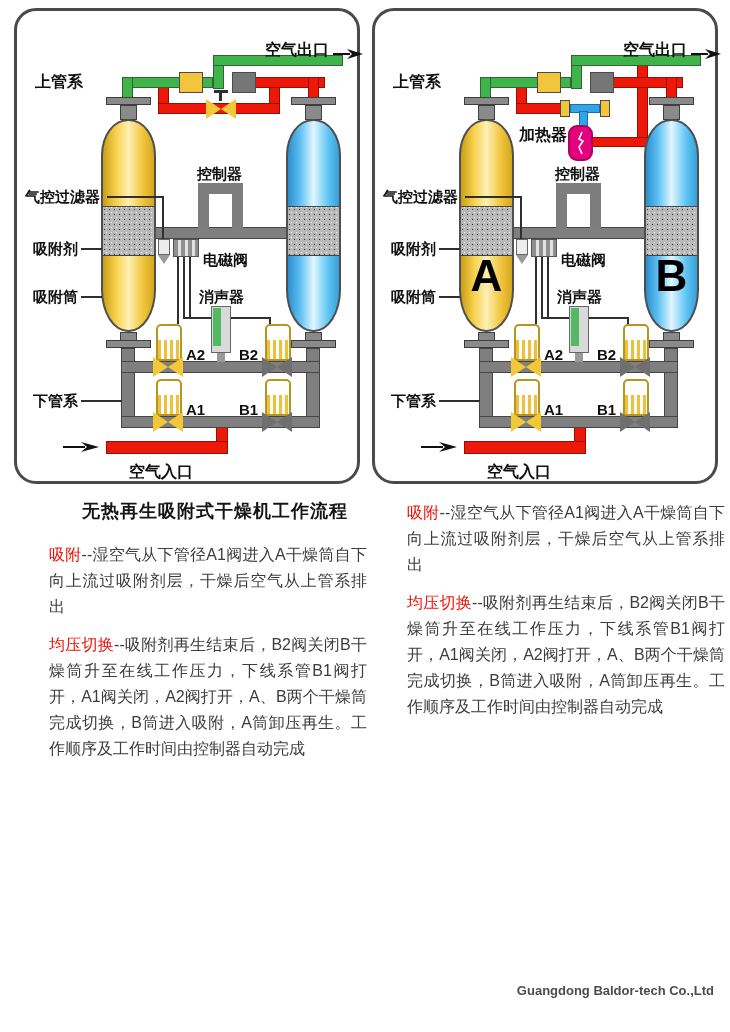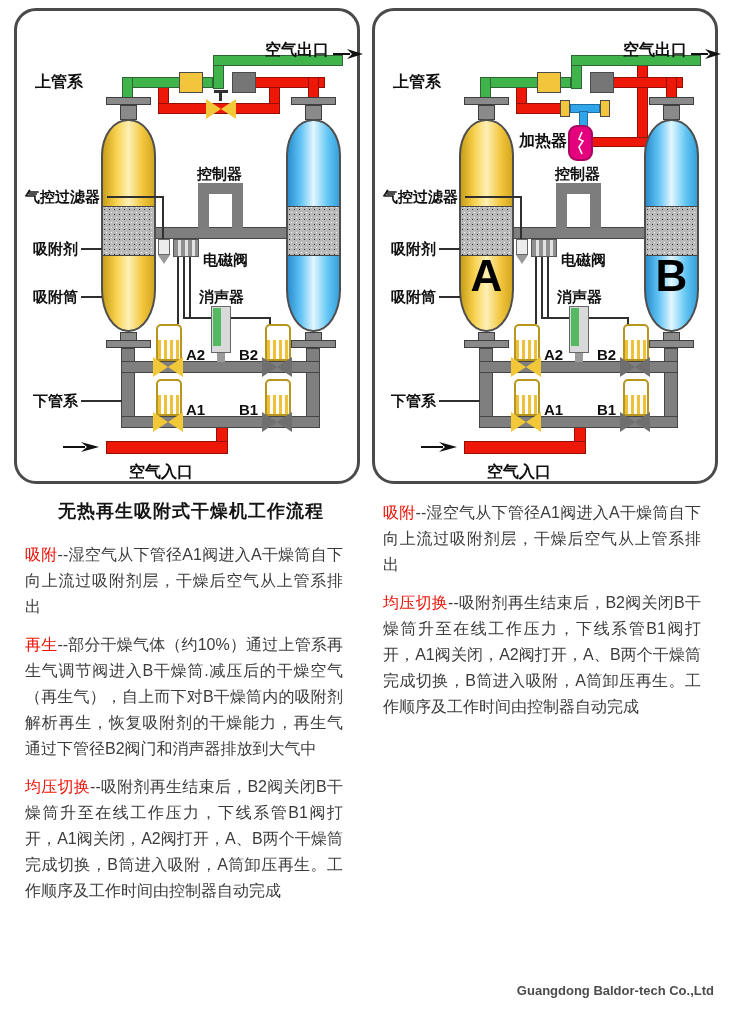--- a/index.html
+++ b/index.html
@@ -51,21 +51,21 @@
   .stem{position:absolute;background:#9a9a9a;}
   .filter-body{position:absolute;width:12px;height:16px;background:#ececec;border:1px solid #666;box-sizing:border-box;}
   .ftip{position:absolute;width:0;height:0;border-left:6px solid transparent;border-right:6px solid transparent;border-top:9px solid #9a9a9a;}
   .sol{position:absolute;width:26px;height:18px;border:1px solid #555;box-sizing:border-box;
        background:repeating-linear-gradient(90deg,#8f8f8f 0 4px,#e2e2e2 4px 7px);}
   .heater{position:absolute;background:#e5007d;border:2px solid #a80560;border-radius:9px;box-sizing:border-box;
           display:flex;align-items:center;justify-content:center;}
   .tower-letter{position:absolute;font-weight:bold;font-size:44px;line-height:50px;color:#000;text-align:center;}
   .arr{position:absolute;}
 
-  .sec{position:absolute;top:500px;width:332px;}
+  .sec{position:absolute;top:500px;width:332px;margin-left:24px;}
   .sec-title{font-size:18px;font-weight:bold;color:#151515;text-align:center;letter-spacing:1px;
              line-height:22px;margin-bottom:20px;}
   .para{width:318px;font-size:16px;line-height:26px;color:#3c3c3c;text-align:justify;margin-bottom:12px;}
   .kw{color:#ed1105;}
 
   .footer{position:absolute;top:982px;right:16px;text-align:center;}
   .f-cn{font-size:20px;font-weight:bold;color:#1f1f1f;letter-spacing:1px;}
   .f-en{font-size:13px;font-weight:bold;color:#4c4c4c;margin-top:1px;}
 </style>
 </head>
@@ -285,39 +285,38 @@
       <line x1="0" y1="5" x2="17" y2="5" stroke="#111" stroke-width="2"></line>
       <polygon points="14,0 30,5 14,10 19,5" fill="#111"></polygon>
     </svg>
     <svg class="arr" style="left:46px;top:431px" width="36" height="10" viewBox="0 0 36 10">
       <line x1="0" y1="5" x2="22" y2="5" stroke="#111" stroke-width="2"></line>
       <polygon points="18,0 36,5 18,10 24,5" fill="#111"></polygon>
     </svg>
 
     <div class="lbl big" style="left:248px;top:30px">空气出口</div>
     <div class="lbl big" style="left:18px;top:62px">上管系</div>
-    <div class="lbl big" style="left:144px;top:121px">加热器</div>
+    <div class="lbl big" style="left:144px;top:115px">加热器</div>
     <div class="lbl" style="left:8px;top:177px">气控过滤器</div>
     <div class="lbl" style="left:16px;top:229px">吸附剂</div>
     <div class="lbl" style="left:16px;top:277px">吸附筒</div>
     <div class="lbl" style="left:16px;top:381px">下管系</div>
     <div class="lbl big" style="left:112px;top:452px">空气入口</div>
     <div class="lbl" style="left:180px;top:154px">控制器</div>
     <div class="lbl" style="left:186px;top:240px">电磁阀</div>
     <div class="lbl" style="left:182px;top:277px">消声器</div>
     <div class="lbl" style="left:169px;top:335px">A2</div>
     <div class="lbl" style="left:222px;top:335px">B2</div>
     <div class="lbl" style="left:169px;top:390px">A1</div>
     <div class="lbl" style="left:222px;top:390px">B1</div>
   </div>
 
   <div class="sec" style="left:25px">
     <div class="sec-title">无热再生吸附式干燥机工作流程</div>
     <div class="para"><span class="kw">吸附</span><span>--湿空气从下管径A1阀进入A干燥筒自下向上流过吸附剂层，干燥后空气从上管系排出</span></div>
-    <div class="para"><span class="kw">再生</span><span>--部分干燥气体（约10%）通过上管系再生气调节阀进入B干燥筒.减压后的干燥空气（再生气），自上而下对B干燥筒内的吸附剂解析再生，恢复吸附剂的干燥能力，再生气通过下管径B2阀门和消声器排放到大气中</span></div>
     <div class="para"><span class="kw">均压切换</span><span>--吸附剂再生结束后，B2阀关闭B干燥筒升至在线工作压力，下线系管B1阀打开，A1阀关闭，A2阀打开，A、B两个干燥筒完成切换，B筒进入吸附，A筒卸压再生。工作顺序及工作时间由控制器自动完成</span></div>
   </div>
 
   <div class="sec" style="left:383px">
     <div class="para"><span class="kw">吸附</span><span>--湿空气从下管径A1阀进入A干燥筒自下向上流过吸附剂层，干燥后空气从上管系排出</span></div>
     <div class="para"><span class="kw">均压切换</span><span>--吸附剂再生结束后，B2阀关闭B干燥筒升至在线工作压力，下线系管B1阀打开，A1阀关闭，A2阀打开，A、B两个干燥筒完成切换，B筒进入吸附，A筒卸压再生。工作顺序及工作时间由控制器自动完成</span></div>
   </div>
 
   <div class="footer">
     <div class="f-en">Guangdong Baldor-tech Co.,Ltd</div>

